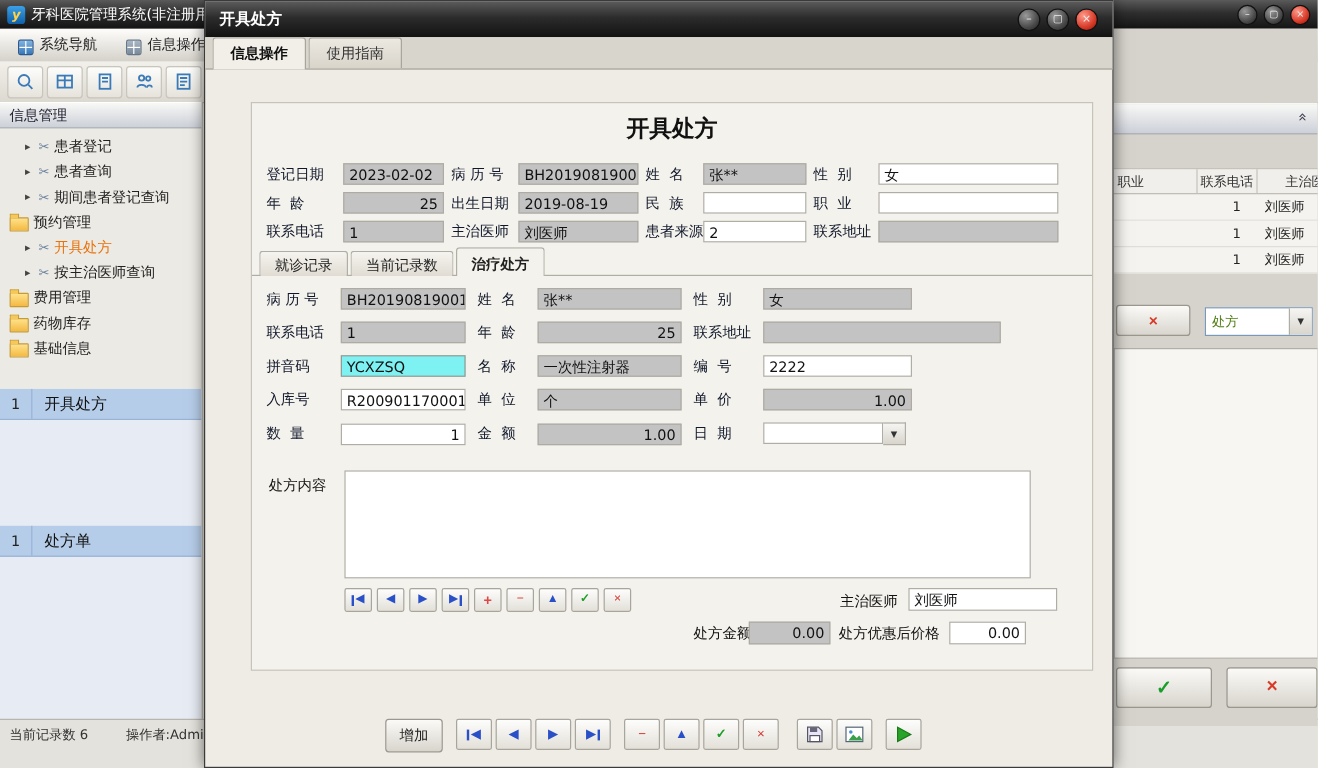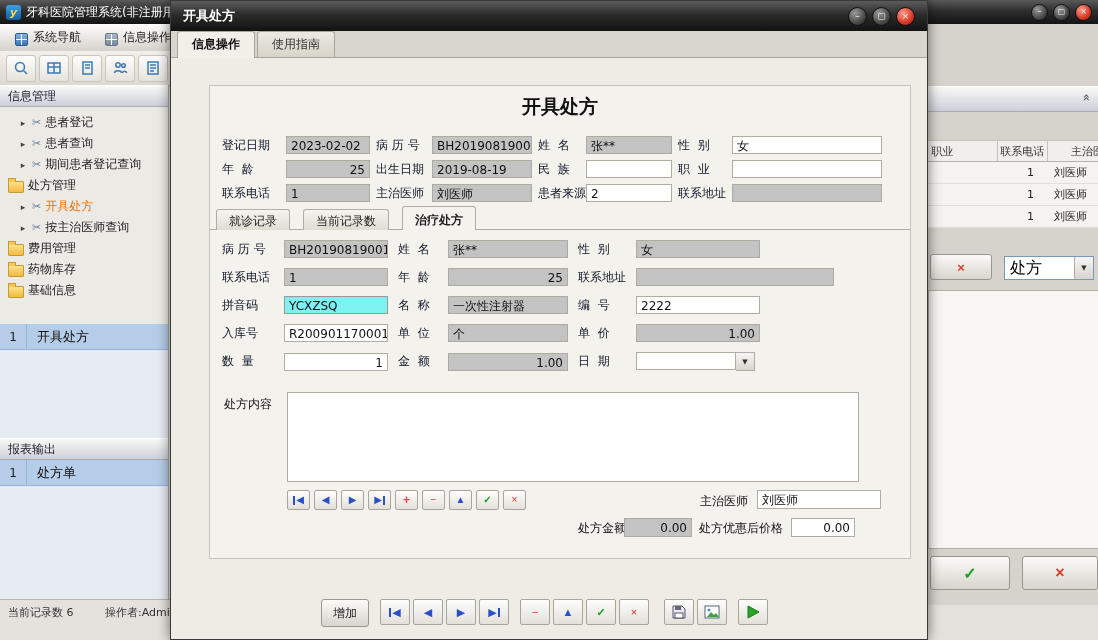--- a/index.html
+++ b/index.html
@@ -49,21 +49,21 @@
   .rthead{height:20px;background:#f0efeb;border-bottom:1px solid #b5b2aa;border-top:1px solid #c5c2ba}
   .rth{font-size:11px;color:#333;border-right:1px solid #c5c2ba;display:flex;align-items:center;justify-content:center}
   .rtr{height:21px;background:#f4f3ef;border-bottom:1px solid #e0ded8}
   .rc{font-size:11px;color:#222;display:flex;align-items:center}
   .w1{width:110px}.w2{width:50px}.w3{width:80px}
   .rc.w2{justify-content:flex-end;padding-right:14px;box-sizing:border-box}
   .rc.w3{padding-left:6px;box-sizing:border-box}
   .bevel{background:linear-gradient(#fbfaf7,#d8d5cd);border:1px solid #9a978f;border-radius:3px}
   .rdel{position:absolute;left:2px;top:230px;width:62px;height:26px;display:flex;align-items:center;justify-content:center;color:#d83a28;font-weight:bold;font-size:13px;padding:0}
   .rcombo{position:absolute;left:76px;top:232px;width:88px;height:22px;background:#fff;border:1px solid #7a99b8;display:flex;align-items:center}
-  .cval{flex:1;padding-left:5px;font-size:16px;color:#000000}
+  .cval{flex:1;padding-left:5px;font-size:11px;color:#4d7c0f}
   .cbtn{width:18px;height:100%;background:linear-gradient(#f6f5f2,#d8d5cd);border-left:1px solid #b0ada5;display:flex;align-items:center;justify-content:center;font-size:7px;color:#333}
   .rlist{position:absolute;left:0;right:-1px;top:266px;bottom:56px;border:1px solid #b2afa7;background:#f7f6f2}
   .rbig{position:absolute;top:532px;height:34px;display:flex;align-items:center;justify-content:center;font-size:16px;font-weight:bold;padding:0}
   .rbig.ok{left:2px;width:80px;color:#1a9e28}
   .rbig.no{left:94px;width:76px;color:#d83a28}
   
   .dlg{position:absolute;left:170px;top:0;width:758px;height:640px;background:#efece6;border:1px solid #3a3a3a;box-sizing:border-box;box-shadow:0 0 12px rgba(0,0,0,.55)}
   .dtitle{position:absolute;left:0;top:0;right:0;height:30px;background:linear-gradient(#5c5c5c,#2c2c2c 45%,#121212);display:flex;align-items:center;padding:0 12px;color:#fff}
   .dtitle-text{font-size:13px;font-weight:bold}
   .dtabs{position:absolute;left:0;top:30px;right:0;height:26px;background:#d8d5cc;border-bottom:1px solid #a8a59c;display:flex;align-items:flex-end;padding-left:6px;gap:2px}
@@ -72,21 +72,21 @@
   .dbody{position:absolute;left:0;right:0;top:56px;bottom:0}
   .panel{position:absolute;left:38px;top:28px;width:702px;height:474px;background:#f4f2ec;border:1px solid #c6c3ba;box-sizing:border-box}
   .heading{position:absolute;left:0;right:0;top:8px;text-align:center;font-size:19px;font-weight:bold;color:#111}
   .pgrid{position:absolute;left:12px;top:50px;display:grid;grid-template-columns:58px 84px 50px 100px 42px 86px 48px 150px;column-gap:6px;row-gap:6px;align-items:center}
   .lb{color:#0f172a;font-size:12px;white-space:pre}
   .fld{height:18px;line-height:18px;padding:0 4px;font-size:12px;overflow:hidden;white-space:nowrap;box-sizing:border-box;color:#111}
   .fld.g{background:#c3c3c3;border:1px solid #aeaba3}
   .fld.w{background:#fff;border:1px solid #b0ada5}
   .fld.c{background:#7ef2f2;border:1px solid #9a9890}
   .fld.num{text-align:right}
-  .itabs{position:absolute;left:6px;top:120px;height:24px;display:flex;align-items:flex-end;gap:13px;z-index:2}
+  .itabs{position:absolute;left:6px;top:120px;height:24px;display:flex;align-items:flex-end;gap:2px;z-index:2}
   .itab{height:21px;box-sizing:border-box;padding:3px 12px 0;border:1px solid #b0ada5;border-bottom:none;border-radius:3px 3px 0 0;background:linear-gradient(#f6f4ef,#e0dcd3);font-size:12px;color:#222}
   .itab.active{height:24px;background:#f4f2ec;font-weight:bold;padding-top:5px}
   .tabline{position:absolute;left:0;right:0;top:143px;height:1px;background:#b0ada5;z-index:1}
   .rgrid{position:absolute;left:12px;top:154px;display:grid;grid-template-columns:52px 104px 40px 120px 48px 124px;column-gap:10px;row-gap:10px;align-items:center}
   .ow{width:198px;position:relative;z-index:1}
   .combo{display:flex;height:19px}
   .combo .cfield{width:100px}
   .cbtn2{width:19px;background:linear-gradient(#f6f5f2,#d8d5cd);border:1px solid #b0ada5;border-left:none;display:flex;align-items:center;justify-content:center;font-size:7px;color:#333;box-sizing:border-box}
   .clabel{position:absolute;left:14px;top:310px;font-size:12px;color:#111}
   .carea{position:absolute;left:77px;top:306px;width:572px;height:90px;background:#fff;border:1px solid #b0ada5;box-sizing:border-box}
@@ -184,21 +184,21 @@
           <span class="licon">✂</span>
           <span class="tlabel">患者查询</span>
         </div>
         <div class="ti leaf">
           <span class="arr">▸</span>
           <span class="licon">✂</span>
           <span class="tlabel">期间患者登记查询</span>
         </div>
         <div class="ti frow">
           <span class="folder"></span>
-          <span class="tlabel">处方管理</span>
+          <span class="tlabel">预约管理</span>
         </div>
         <div class="ti leaf sel">
           <span class="arr">▸</span>
           <span class="licon">✂</span>
           <span class="tlabel">开具处方</span>
         </div>
         <div class="ti leaf">
           <span class="arr">▸</span>
           <span class="licon">✂</span>
           <span class="tlabel">按主治医师查询</span>
@@ -215,21 +215,20 @@
           <span class="folder"></span>
           <span class="tlabel">基础信息</span>
         </div>
       </div>
       <div class="wlist">
         <div class="lrow">
           <span class="lnum">1</span>
           <span class="llab">开具处方</span>
         </div>
       </div>
-      <div class="sech">报表输出</div>
       <div class="wlist grow">
         <div class="lrow">
           <span class="lnum">1</span>
           <span class="llab">处方单</span>
         </div>
       </div>
     </div>
 
     <div class="statusbar">
       <span>当前记录数 6</span>

